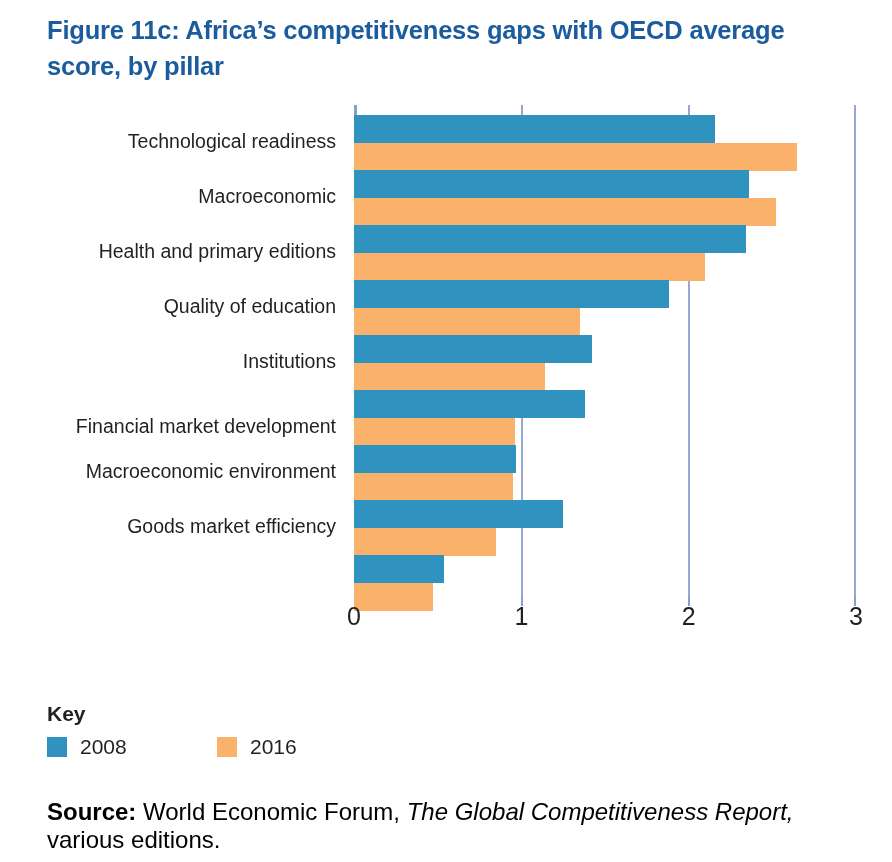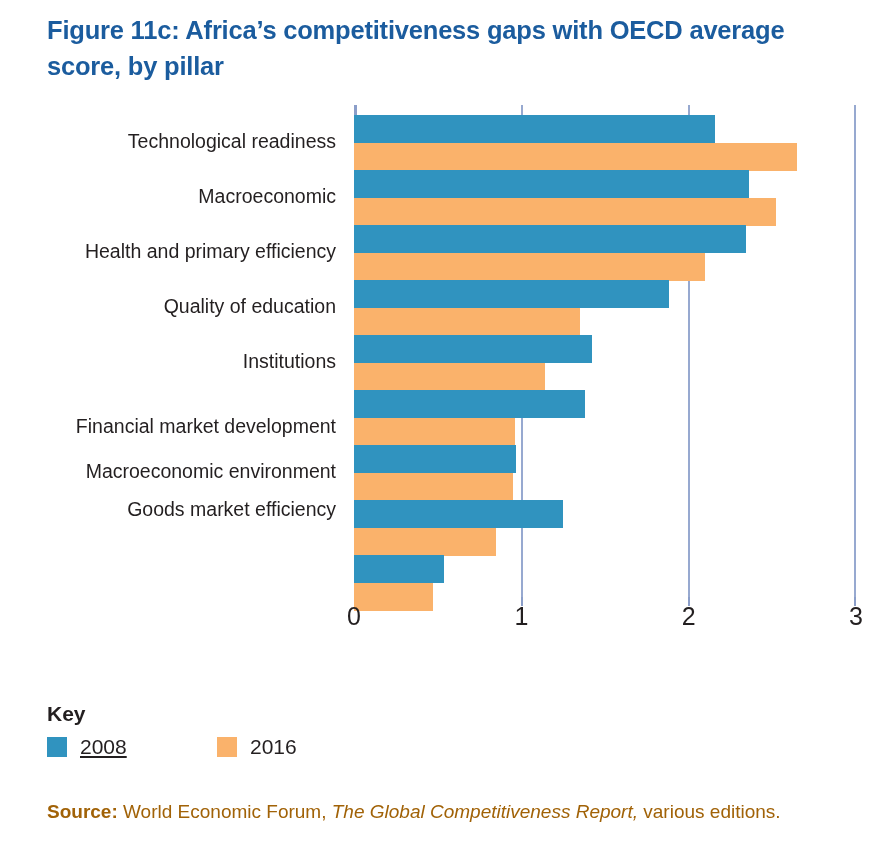--- a/index.html
+++ b/index.html
@@ -156,43 +156,43 @@
     font-size: 21px;
     color: #231f20;
   }
 
   
   #source-note {
     position: absolute;
     left: 47px;
     top: 798px;
     width: 810px;
-    font-size: 19px;
+    font-size: 24px;
     line-height: 28px;
-    color: #a16207;
+    color: #000000;
   }
   #source-note .b { font-weight: bold; }
   #source-note .i { font-style: italic; }
 </style>
 </head>
 <body>
 
 <div id="figure-title">Figure 11c: Africa’s competitiveness gaps with OECD average score, by pillar</div>
 
 <div id="chart-area">
 
   <div id="ylabels">
       <div class="cat-label" style="top: 24px;">Technological readiness</div>
       <div class="cat-label" style="top: 79px;">Macroeconomic</div>
-      <div class="cat-label" style="top: 134px;">Health and primary efficiency</div>
+      <div class="cat-label" style="top: 134px;">Health and primary editions</div>
       <div class="cat-label" style="top: 189px;">Quality of education</div>
       <div class="cat-label" style="top: 244px;">Institutions</div>
       <div class="cat-label" style="top: 309px; margin-left: 43px;">Financial market development</div>
       <div class="cat-label" style="top: 354px;">Macroeconomic environment</div>
-      <div class="cat-label" style="top: 392px; margin-left: 16px;">Goods market efficiency</div>
+      <div class="cat-label" style="top: 409px; margin-left: 16px;">Goods market efficiency</div>
     </div>
 
   <div id="plot">
     <div class="gridline axis0" style="left:0px;"></div>
     <div class="gridline" style="left:167px;"></div>
     <div class="gridline" style="left:334px;"></div>
     <div class="gridline" style="left:500px;"></div>
 
     <div class="tickmark" style="left:0px;"></div>
     <div class="tickmark" style="left:167px;"></div>
@@ -223,21 +223,21 @@
       <div class="xtick-label" style="left: 521.333px;">1</div>
       <div class="xtick-label" style="left: 688.667px;">2</div>
       <div class="xtick-label" style="left: 856px;">3</div>
     </div>
 
 </div>
 
 <div id="legend">
   <div id="legend-title">Key</div>
   <div id="legend-items">
-      <div class="legend-item" style="left: 0px; text-decoration: underline;">
+      <div class="legend-item" style="left: 0px;">
         <span class="legend-swatch" style="background: rgb(48, 147, 191);"></span>
         <span class="legend-label">2008</span>
       </div>
       <div class="legend-item" style="left: 170px;">
         <span class="legend-swatch" style="background: rgb(250, 178, 107);"></span>
         <span class="legend-label">2016</span>
       </div>
     </div>
 </div>
 

